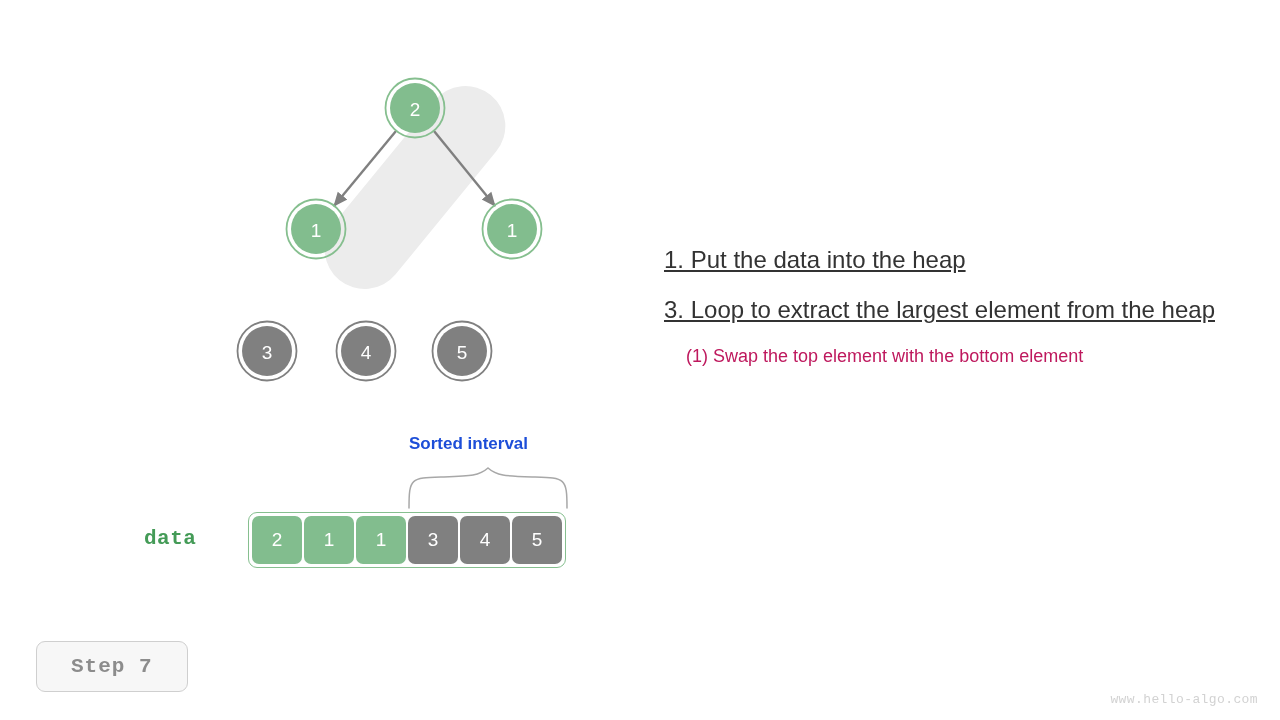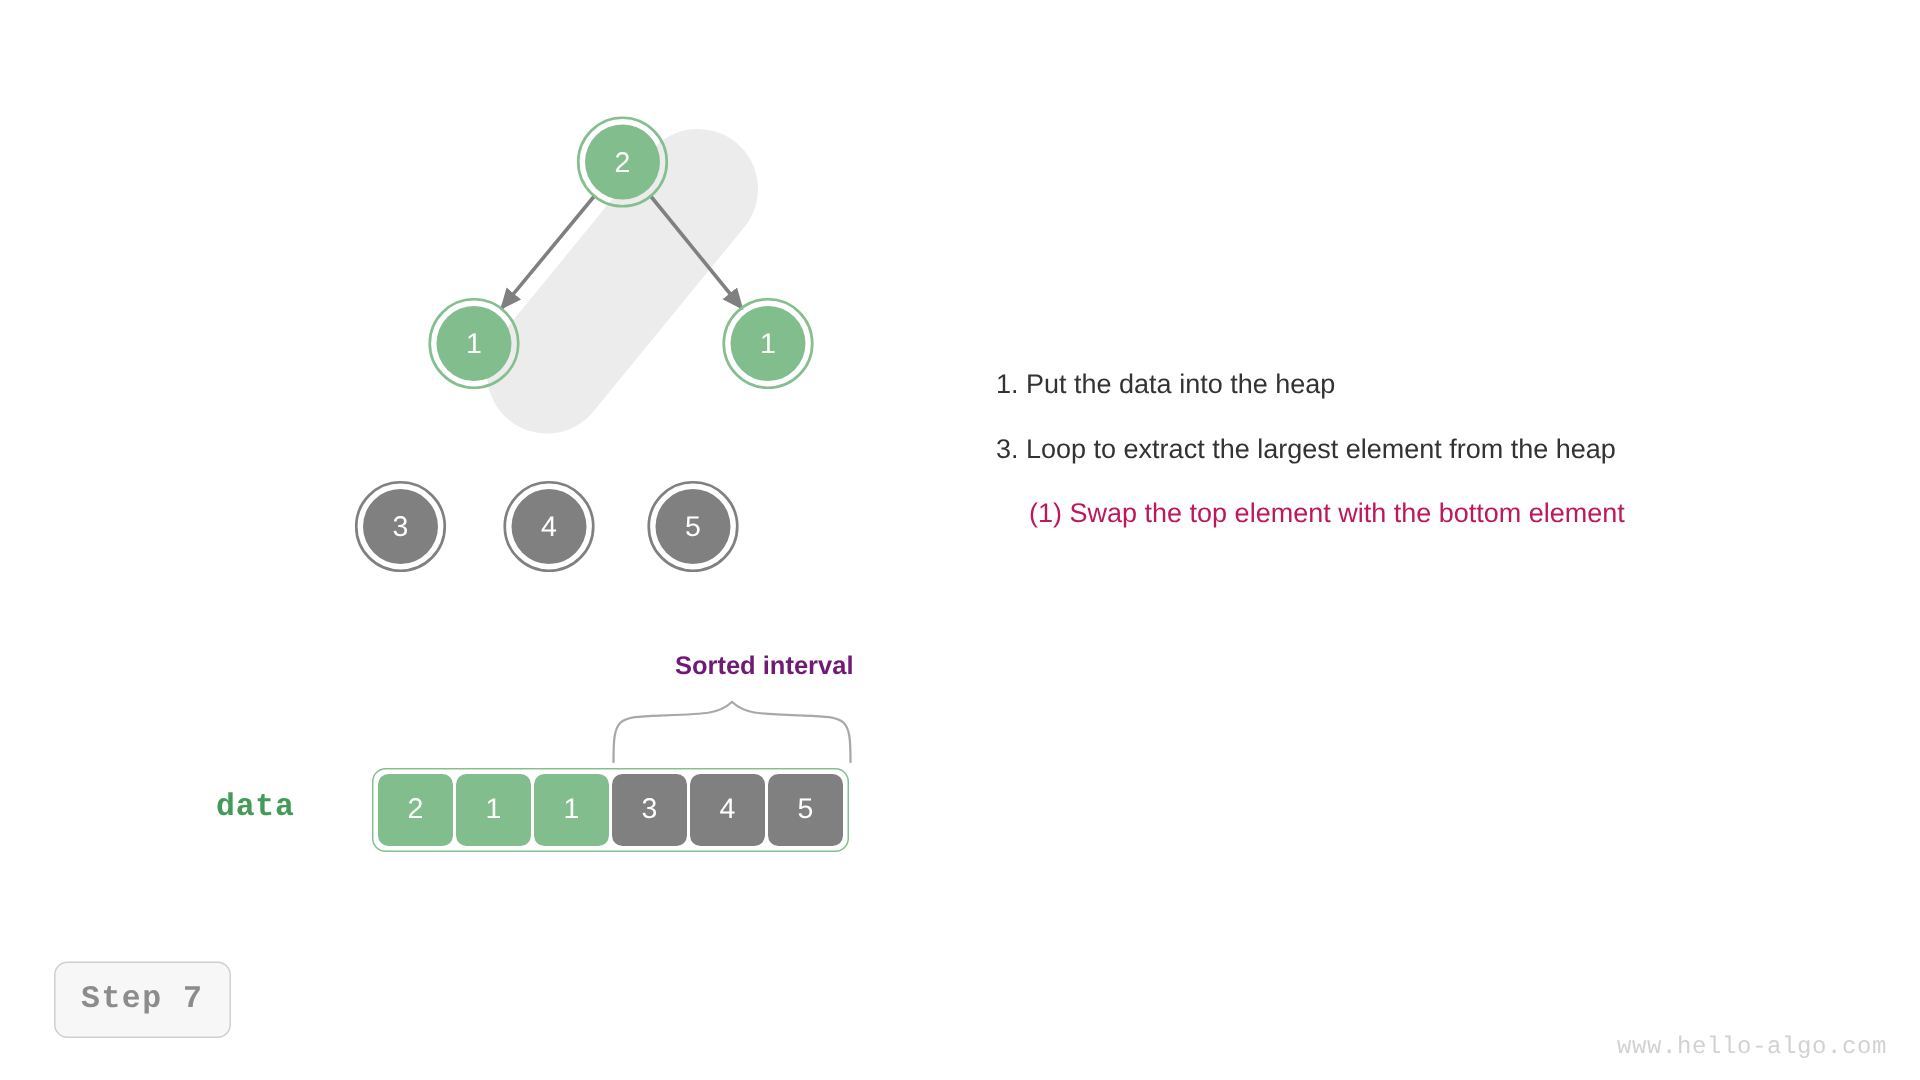--- a/index.html
+++ b/index.html
@@ -83,24 +83,24 @@
     color: #449b57;
     letter-spacing: 0.5px;
   }
 
   
   #sorted-caption {
     position: absolute;
     left: 409px;
     top: 434px;
     width: 160px;
-    text-align: right;
+    text-align: left;
     font-size: 17px;
     font-weight: bold;
-    color: #701a75;
+    color: #1d4ed8;
     font-family: "Liberation Sans", sans-serif;
     white-space: nowrap;
   }
   #brace-svg {
     position: absolute;
     left: 405px;
     top: 462px;
     width: 170px;
     height: 52px;
     overflow: hidden;
@@ -114,25 +114,26 @@
     width: 580px;
   }
   #panel-title {
     font-size: 19px;
     font-weight: bold;
     color: #333333;
     margin: 0 0 28px 0;
     font-family: "Liberation Sans", sans-serif;
   }
   .step-line {
-    font-size: 18px;
+    font-size: 24px;
     color: #333333;
     margin-bottom: 22px;
     font-family: "Liberation Sans", sans-serif;
     white-space: nowrap;
+    text-decoration: underline;
   }
   .substep {
     font-size: 18px;
     color: #be185d;
     margin-left: 22px;
     margin-bottom: 11px;
     font-family: "Liberation Sans", sans-serif;
     white-space: nowrap;
   }
   .substep.highlighted {
@@ -142,39 +143,39 @@
     padding: 9px 14px;
     margin-left: 6px;
     margin-top: -2px;
   }
 
   
   #step-badge {
     position: absolute;
     left: 36px;
     top: 641px;
-    padding: 13px 17px;
+    padding: 13px 34px;
     border: 1.3px solid #cfcfcf;
     border-radius: 9px;
     background: #f7f7f7;
     font-family: "Liberation Mono", monospace;
     font-weight: bold;
     font-size: 21px;
     color: #8c8c8c;
     letter-spacing: 1px;
     box-sizing: border-box;
   }
 
   
   #watermark {
     position: absolute;
     right: 22px;
     bottom: 13px;
     font-family: "Liberation Mono", monospace;
-    font-size: 16px;
+    font-size: 13px;
     color: #d2d2d2;
     letter-spacing: 0.4px;
   }
 </style>
 </head>
 <body>
 
 <div id="stage">
 
   <svg id="tree-svg" viewBox="0 0 640 620" xmlns="http://www.w3.org/2000/svg">

